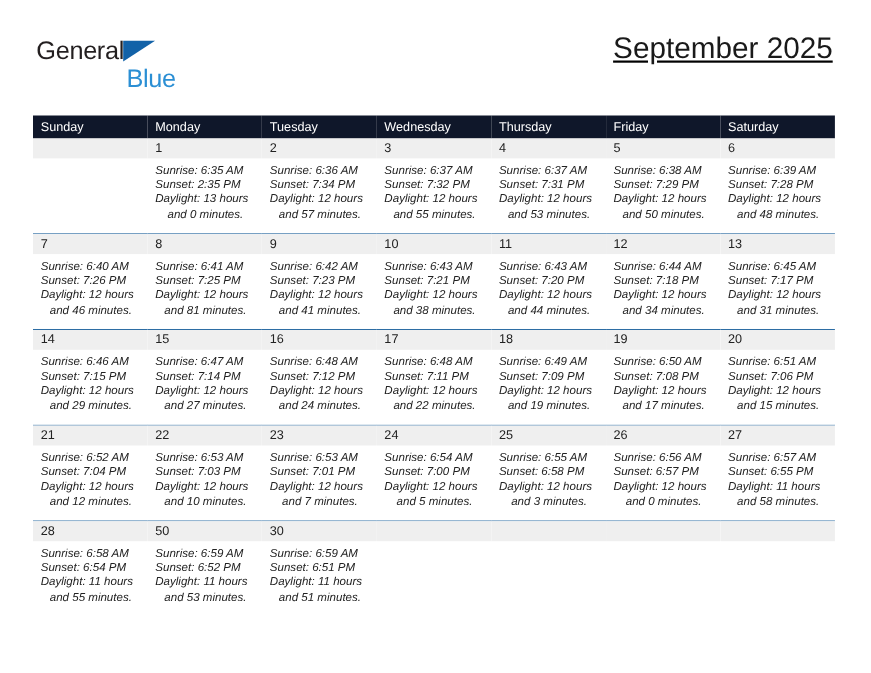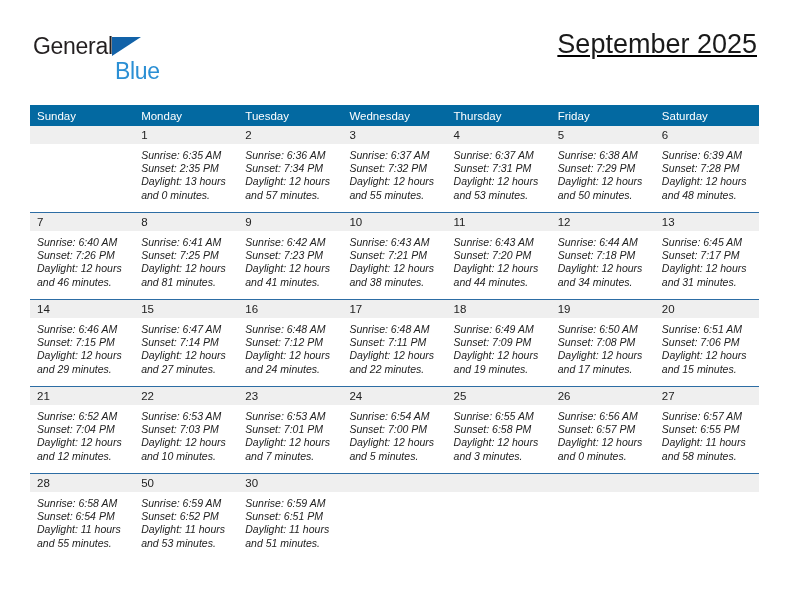--- a/index.html
+++ b/index.html
@@ -95,21 +95,21 @@
   
   .calendar {
     position: absolute;
     left: 30px;
     top: 105px;
     width: 729px;
     border-collapse: collapse;
     table-layout: fixed;
   }
   .calendar th {
-    background: #0369a1;
+    background: #0f172a;
     color: #ffffff;
     font-size: 11.5px;
     font-weight: normal;
     text-align: left;
     padding: 4px 0 4px 7px;
     height: 13px;
     border: none;
   }
   .calendar td {
     vertical-align: top;
@@ -146,20 +146,21 @@
     font-size: 10.5px;
     line-height: 13.2px;
     color: #222222;
     font-style: italic;
   }
   .cell-body div {
     white-space: nowrap;
   }
   .daylight-line2 {
     margin-top: 0;
+    text-align: center;
   }
 </style>
 </head>
 <body>
 
 <div class="page">
 
   <div class="header">
 
     <div class="brand">

